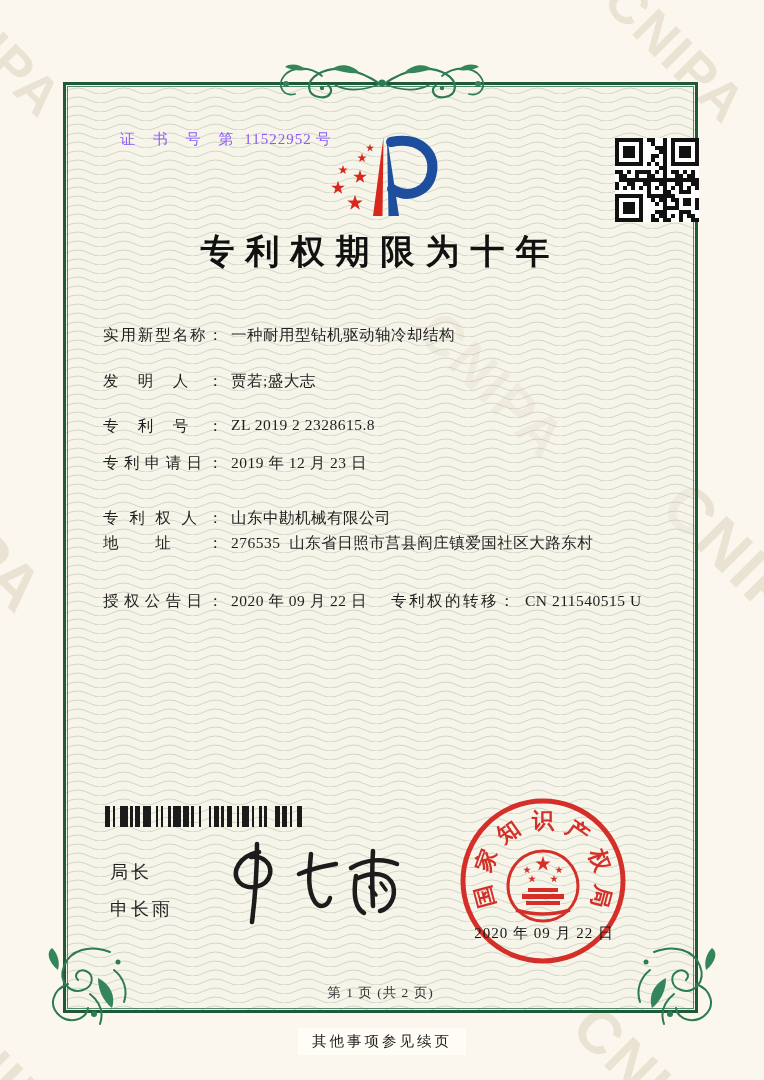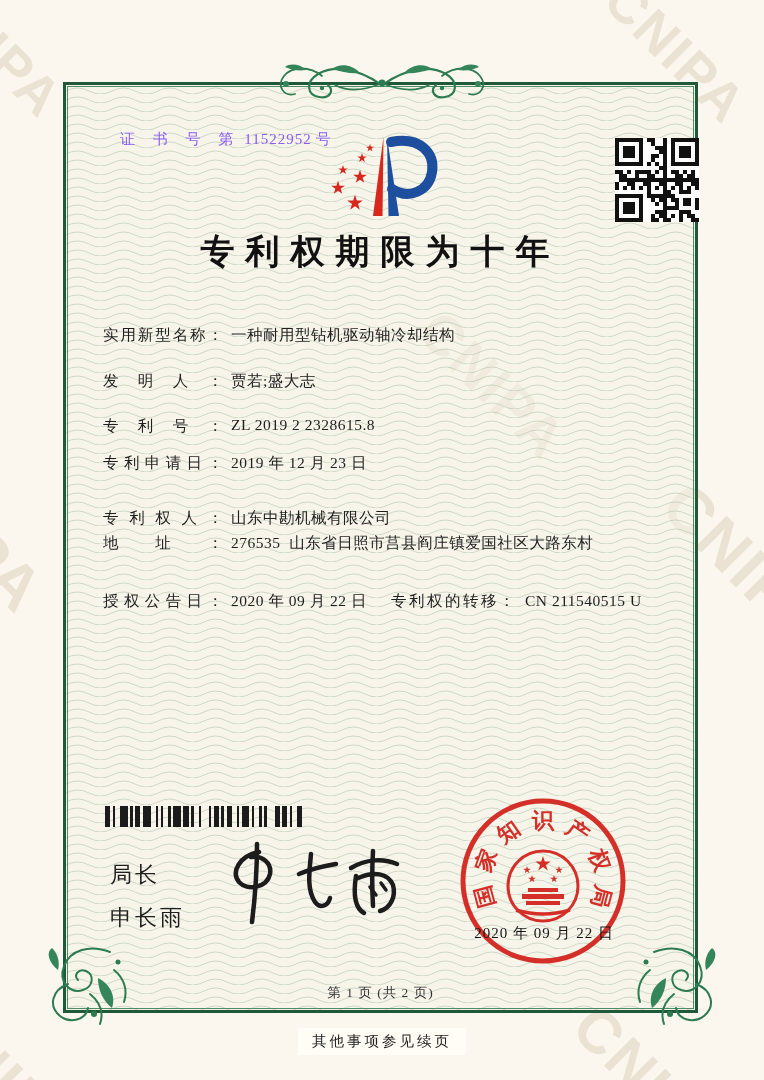--- a/index.html
+++ b/index.html
@@ -53,21 +53,21 @@
     font-size:15px;line-height:1.62;text-align:justify;color:#222;
   }
   .bodytext p{margin:0;text-indent:2em;letter-spacing:0.4px;}
   
   .barcode{
     position:absolute;left:105px;top:806px;width:200px;height:21px;z-index:3;
     display:flex;align-items:stretch;
   }
   .barcode span{height:100%;}
   
-  .director{position:absolute;left:110px;top:860px;z-index:3;font-size:22px;letter-spacing:3px;}
+  .director{position:absolute;left:110px;top:860px;z-index:3;font-size:18px;letter-spacing:3px;}
   .director .nm{margin-top:13px;}
   .sig{position:absolute;left:215px;top:838px;z-index:3;}
   
   .seal{position:absolute;left:456px;top:794px;z-index:4;opacity:0.95;}
   .sealdate{
     position:absolute;left:462px;top:924px;width:164px;z-index:5;text-align:center;
     font-size:15px;letter-spacing:1px;color:#151515;white-space:pre;
   }
   
   .pageno{

